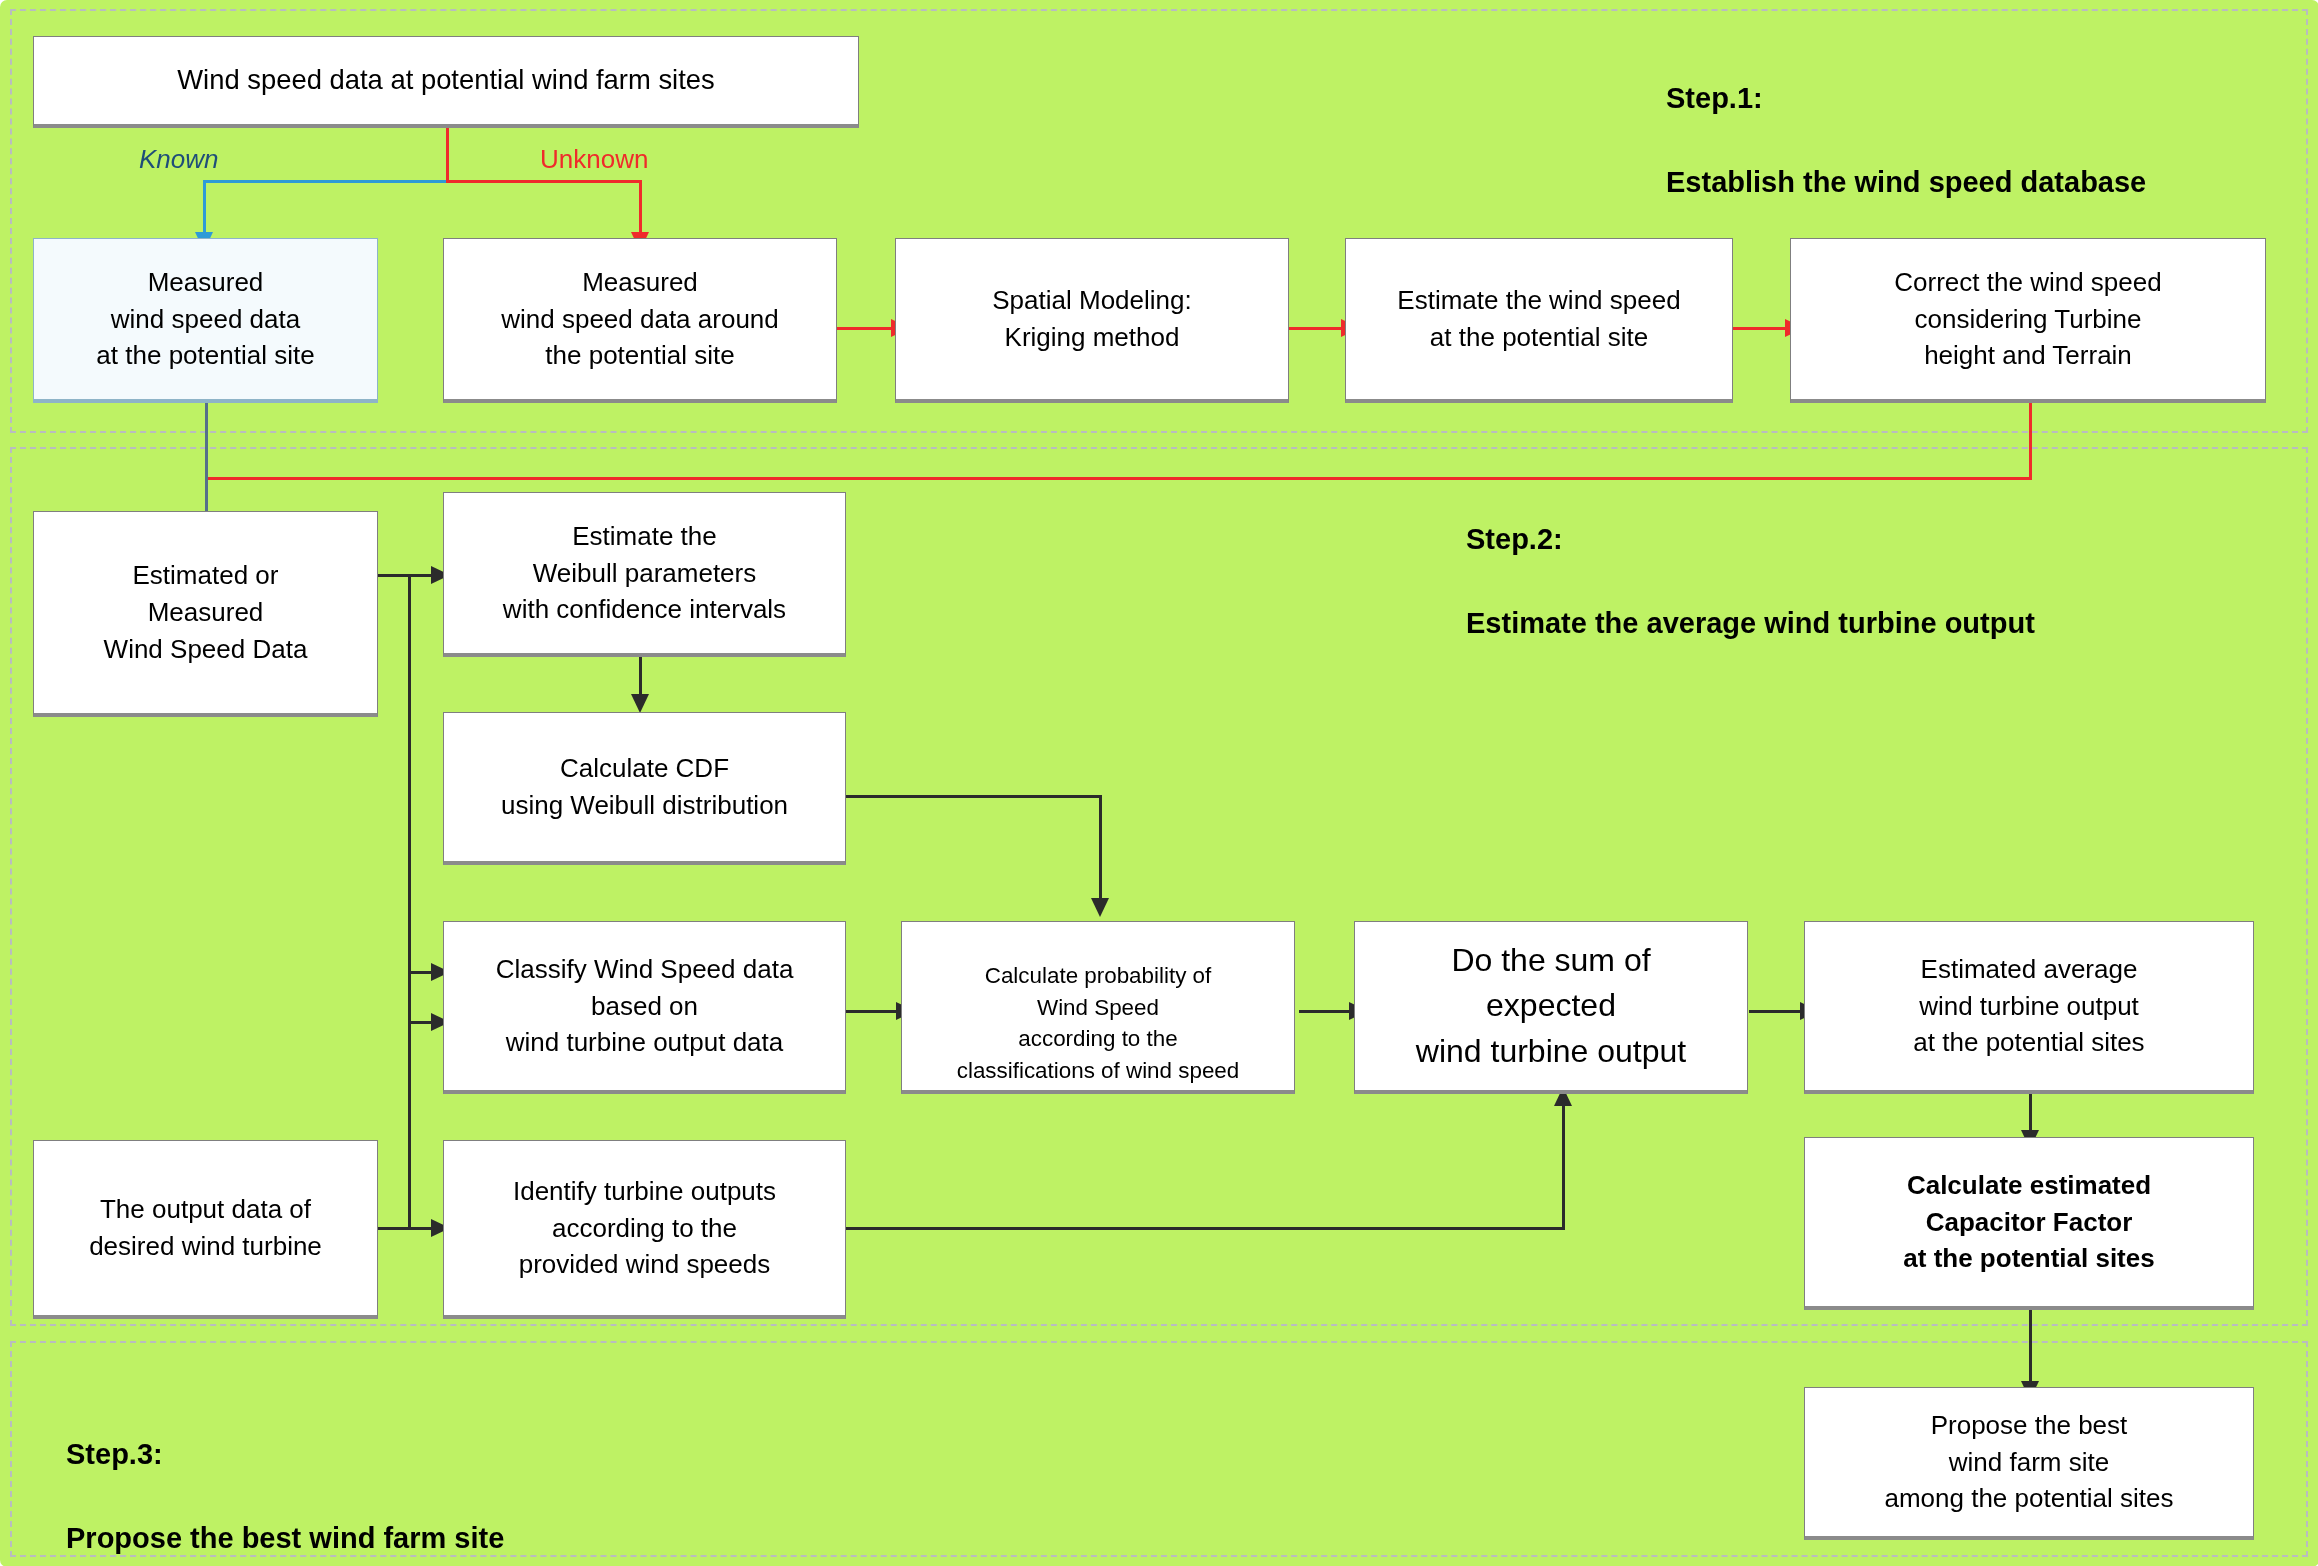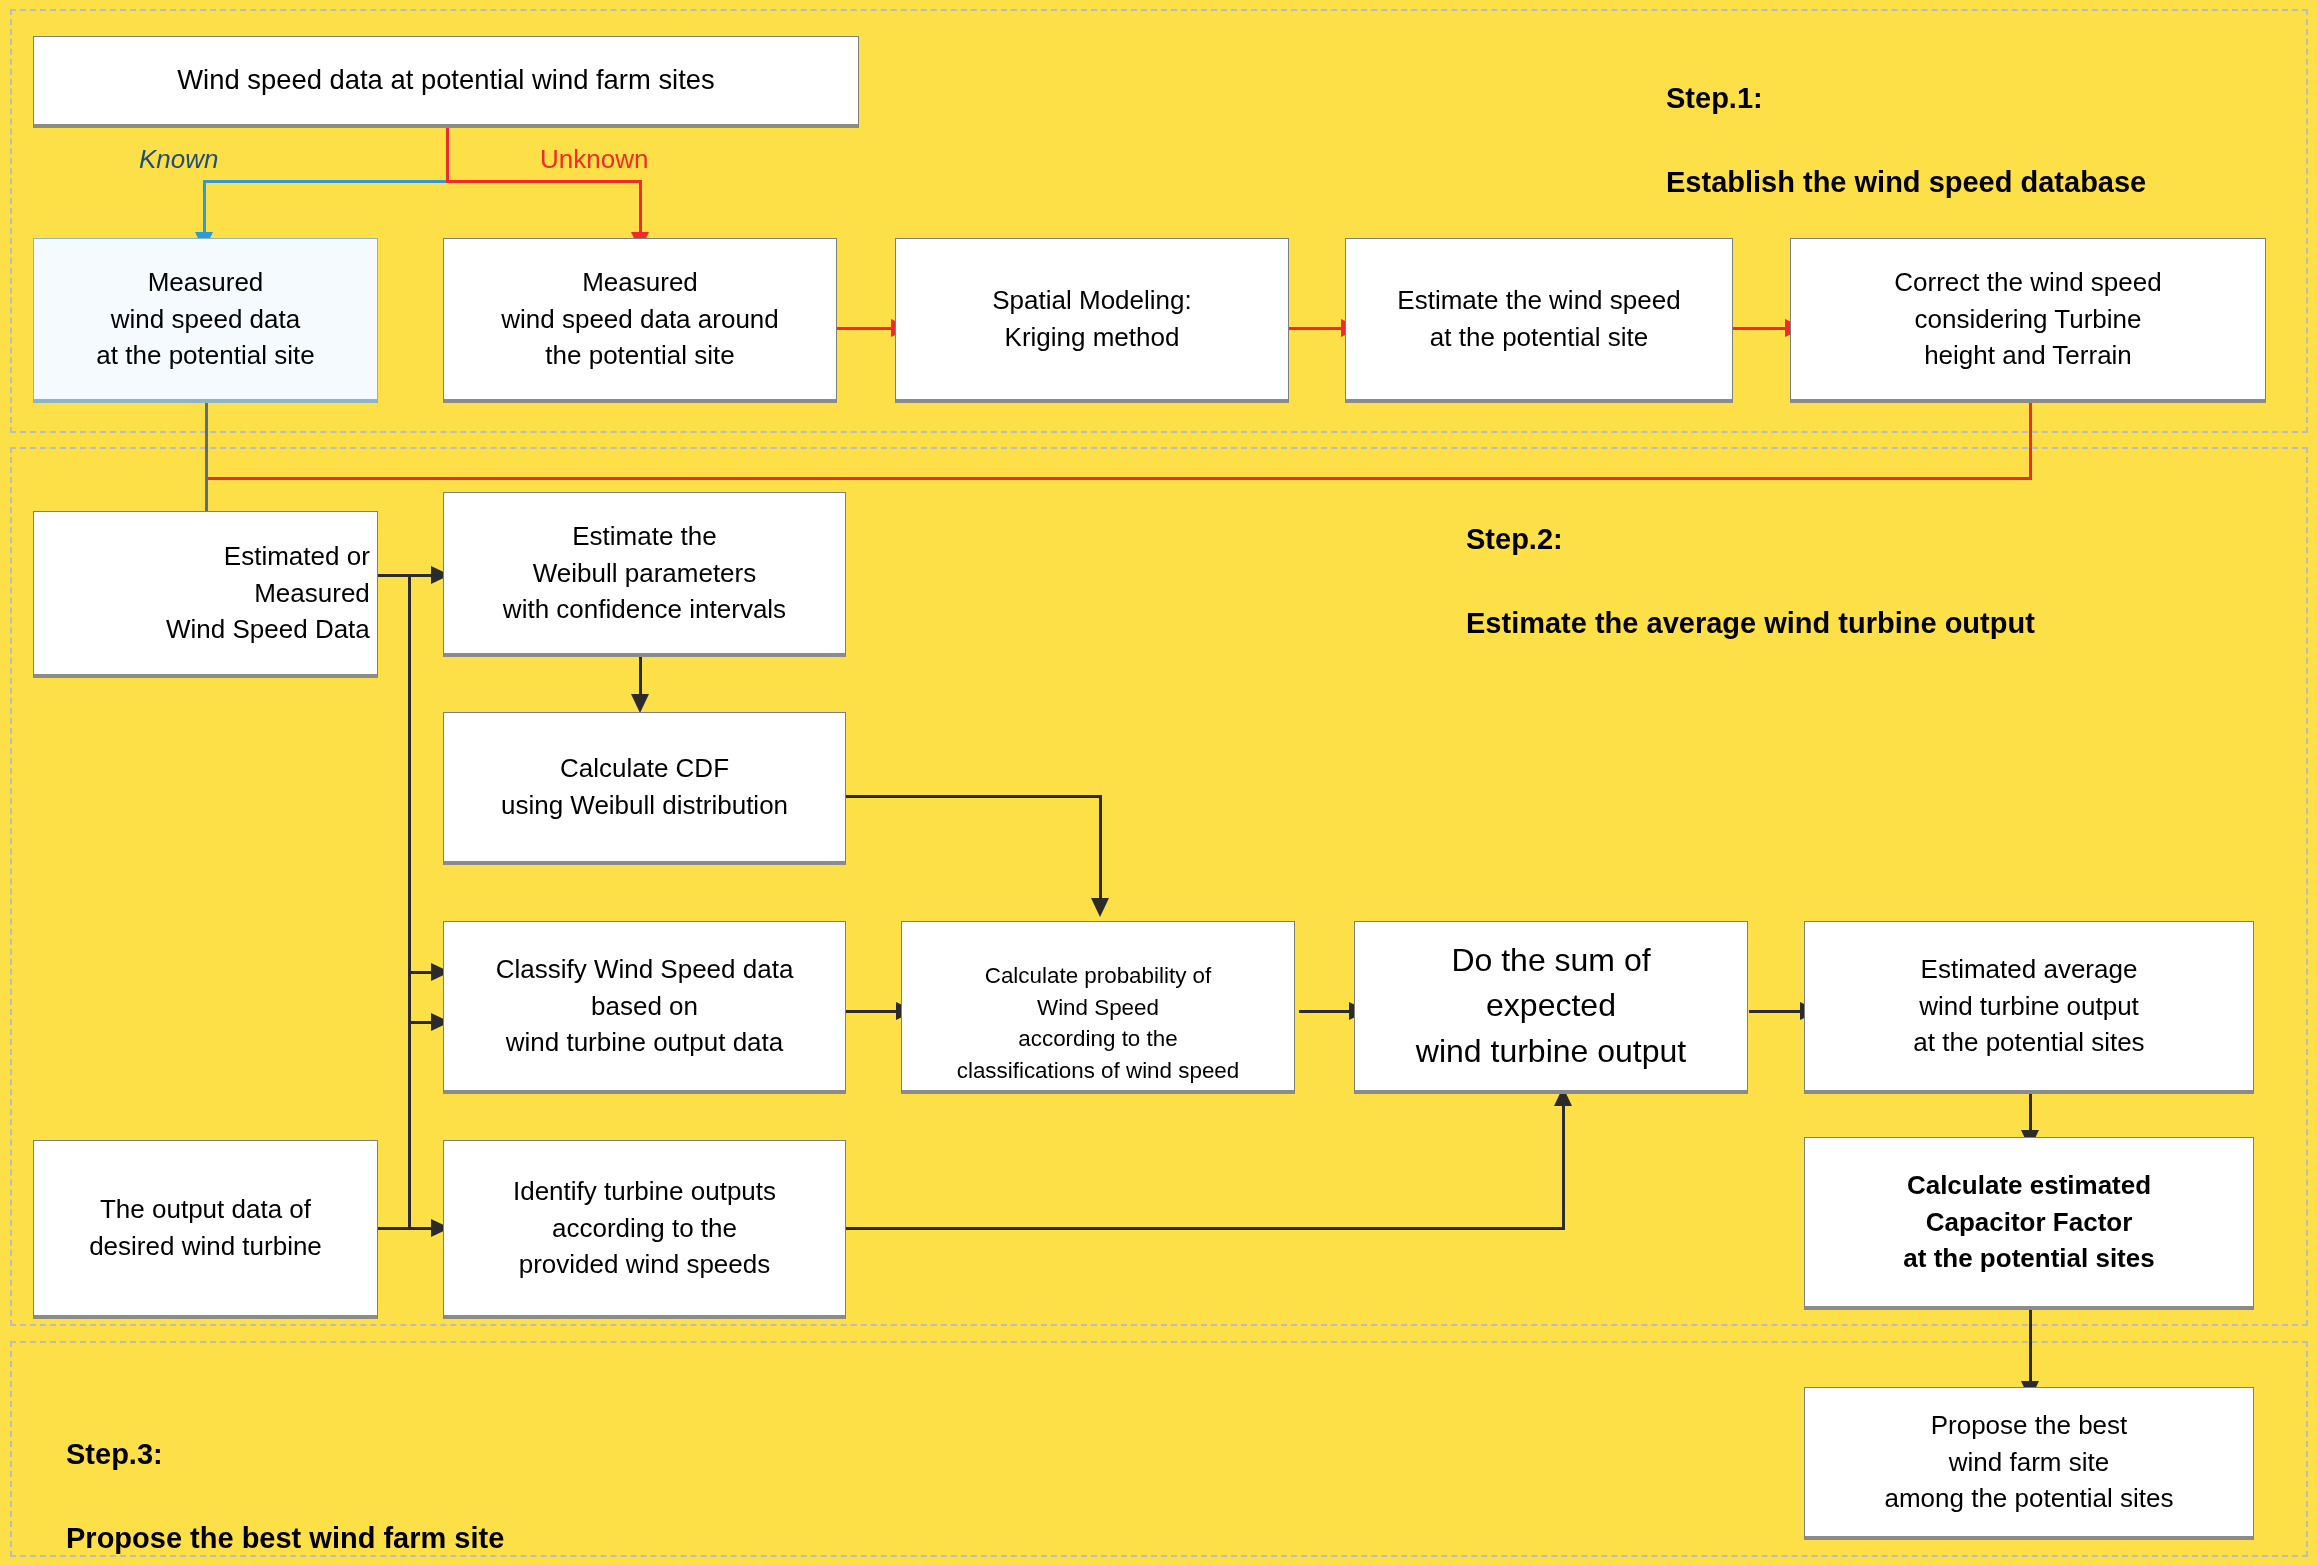--- a/index.html
+++ b/index.html
@@ -7,22 +7,23 @@
     padding: 0;
     background: #ffffff;
   }
   body {
     font-family: "Liberation Sans", sans-serif;
   }
   #canvas {
     position: relative;
     width: 2319px;
     height: 1567px;
-    background: #fde047;
+    background: #bef264;
     overflow: hidden;
+    border-radius: 7px;
   }
   
   .step-band {
     position: absolute;
     border: 2.2px dashed #b9bcc0;
     box-sizing: border-box;
     background: transparent;
   }
   .step-title {
     position: absolute;
@@ -214,21 +215,21 @@
     <span class="txt">Estimate the wind speed
 at the potential site</span>
   </div>
 
   <div class="node" style="left:1790px; top:238px; width:476px; height:165px; font-size:26px;">
     <span class="txt">Correct the wind speed
 considering Turbine
 height and Terrain</span>
   </div>
 
-  <div class="node" style="left:33px; top:511px; width:345px; height:167px; font-size:26px;text-align:right;">
+  <div class="node" style="left:33px; top:511px; width:345px; height:206px; font-size:26px;">
     <span class="txt">Estimated or
 Measured
 Wind Speed Data</span>
   </div>
 
   <div class="node" style="left:443px; top:492px; width:403px; height:165px; font-size:26px;">
     <span class="txt">Estimate the
 Weibull parameters
 with confidence intervals</span>
   </div>

